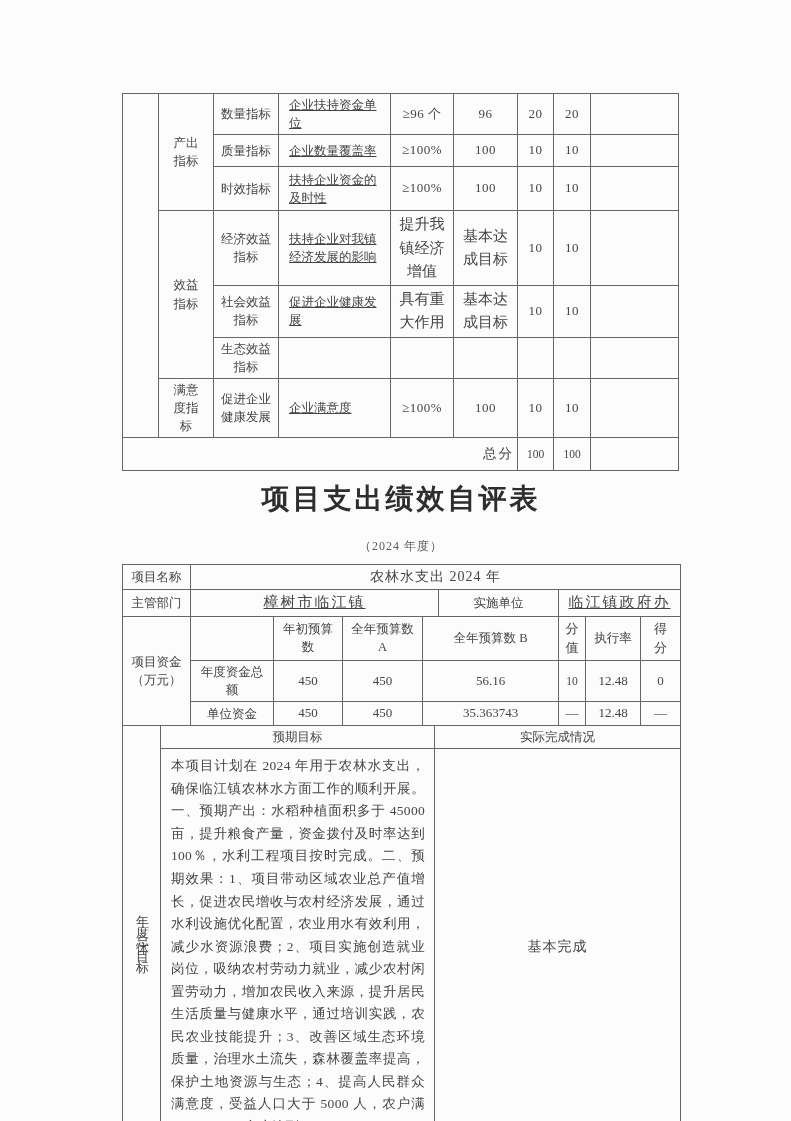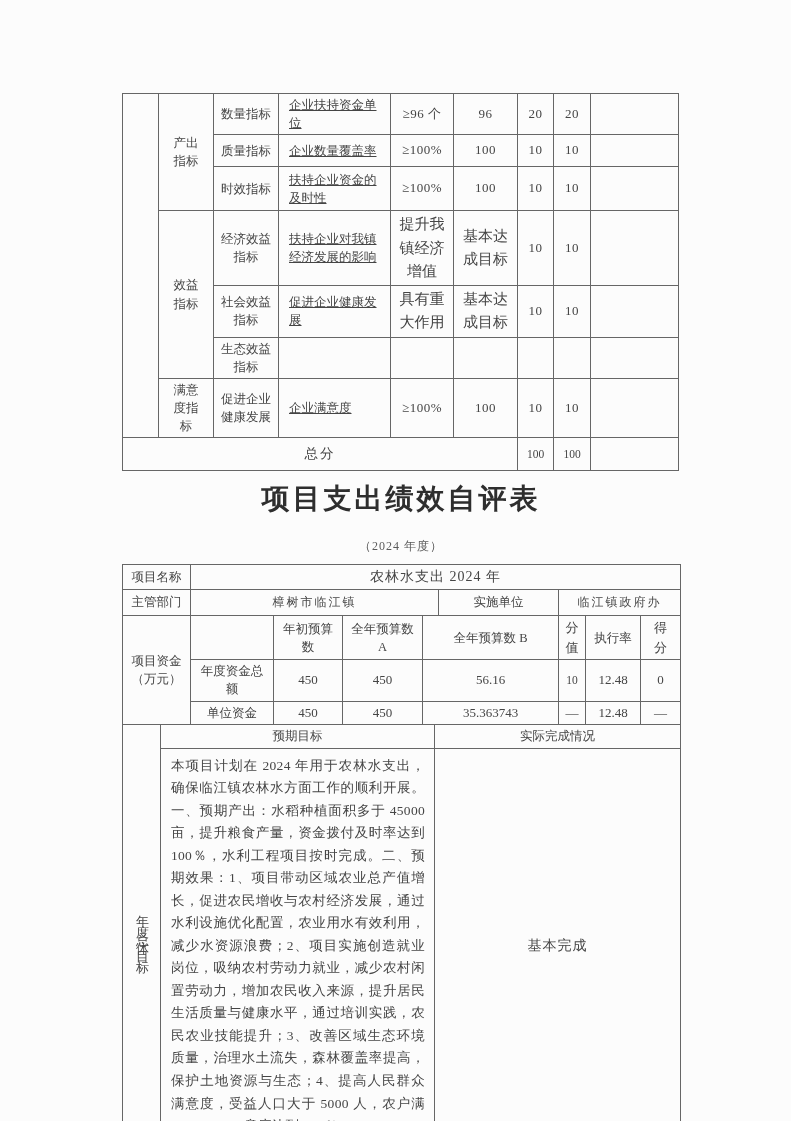--- a/index.html
+++ b/index.html
@@ -40,38 +40,38 @@
     overflow:hidden;
   }
   
   .tt td{font-size:12.5px;}
   .tt .grp{padding:2px 12px;}
   .tt .l2{padding:2px 4px;text-align:center;}
   .tt .name{text-align:left;padding:2px 10px;font-size:12.5px;text-decoration:underline;}
   .tt .num{font-size:13px;letter-spacing:0.5px;}
   .tt .big{font-size:15px;padding:2px 7px;line-height:1.55;}
   .tt .big2{font-size:15px;padding:2px 7px;line-height:1.55;}
-  .tt .total-label{font-size:13.5px;letter-spacing:2px;}
+  .tt .total-label{font-size:13.5px;letter-spacing:2px;text-align:right;}
   .tt .small-num{font-size:11.5px;}
   
   .title-block{margin-top:11px;text-align:center;}
   .doc-title{
     font-size:28px;font-weight:bold;color:#2e2e2e;
     letter-spacing:3px;line-height:1.2;
   }
   .doc-subtitle{
     margin-top:22px;font-size:12px;color:var(--ink-light);letter-spacing:1px;
   }
   
   .mid{margin-top:9px;}
   .mid table{width:558px;}
   .mid table + table{margin-top:-1px;}
   .mid .lbl{font-size:12.5px;padding:2px 4px;}
   .mid .val{font-size:14px;letter-spacing:1px;}
-  .mid .val-big{font-size:12px;letter-spacing:2px;}
+  .mid .val-big{font-size:15px;letter-spacing:2px;text-decoration:underline;}
   .stk{display:inline-block;width:1.1em;line-height:1.5;}
   .stk3{display:inline-block;width:1.15em;line-height:1.18;font-size:11px;color:var(--ink-light);}
   .vlabel{
     writing-mode:vertical-rl;
     text-orientation:upright;
     letter-spacing:9px;
     font-size:13px;
     display:inline-block;
   }
   .goal-text{

